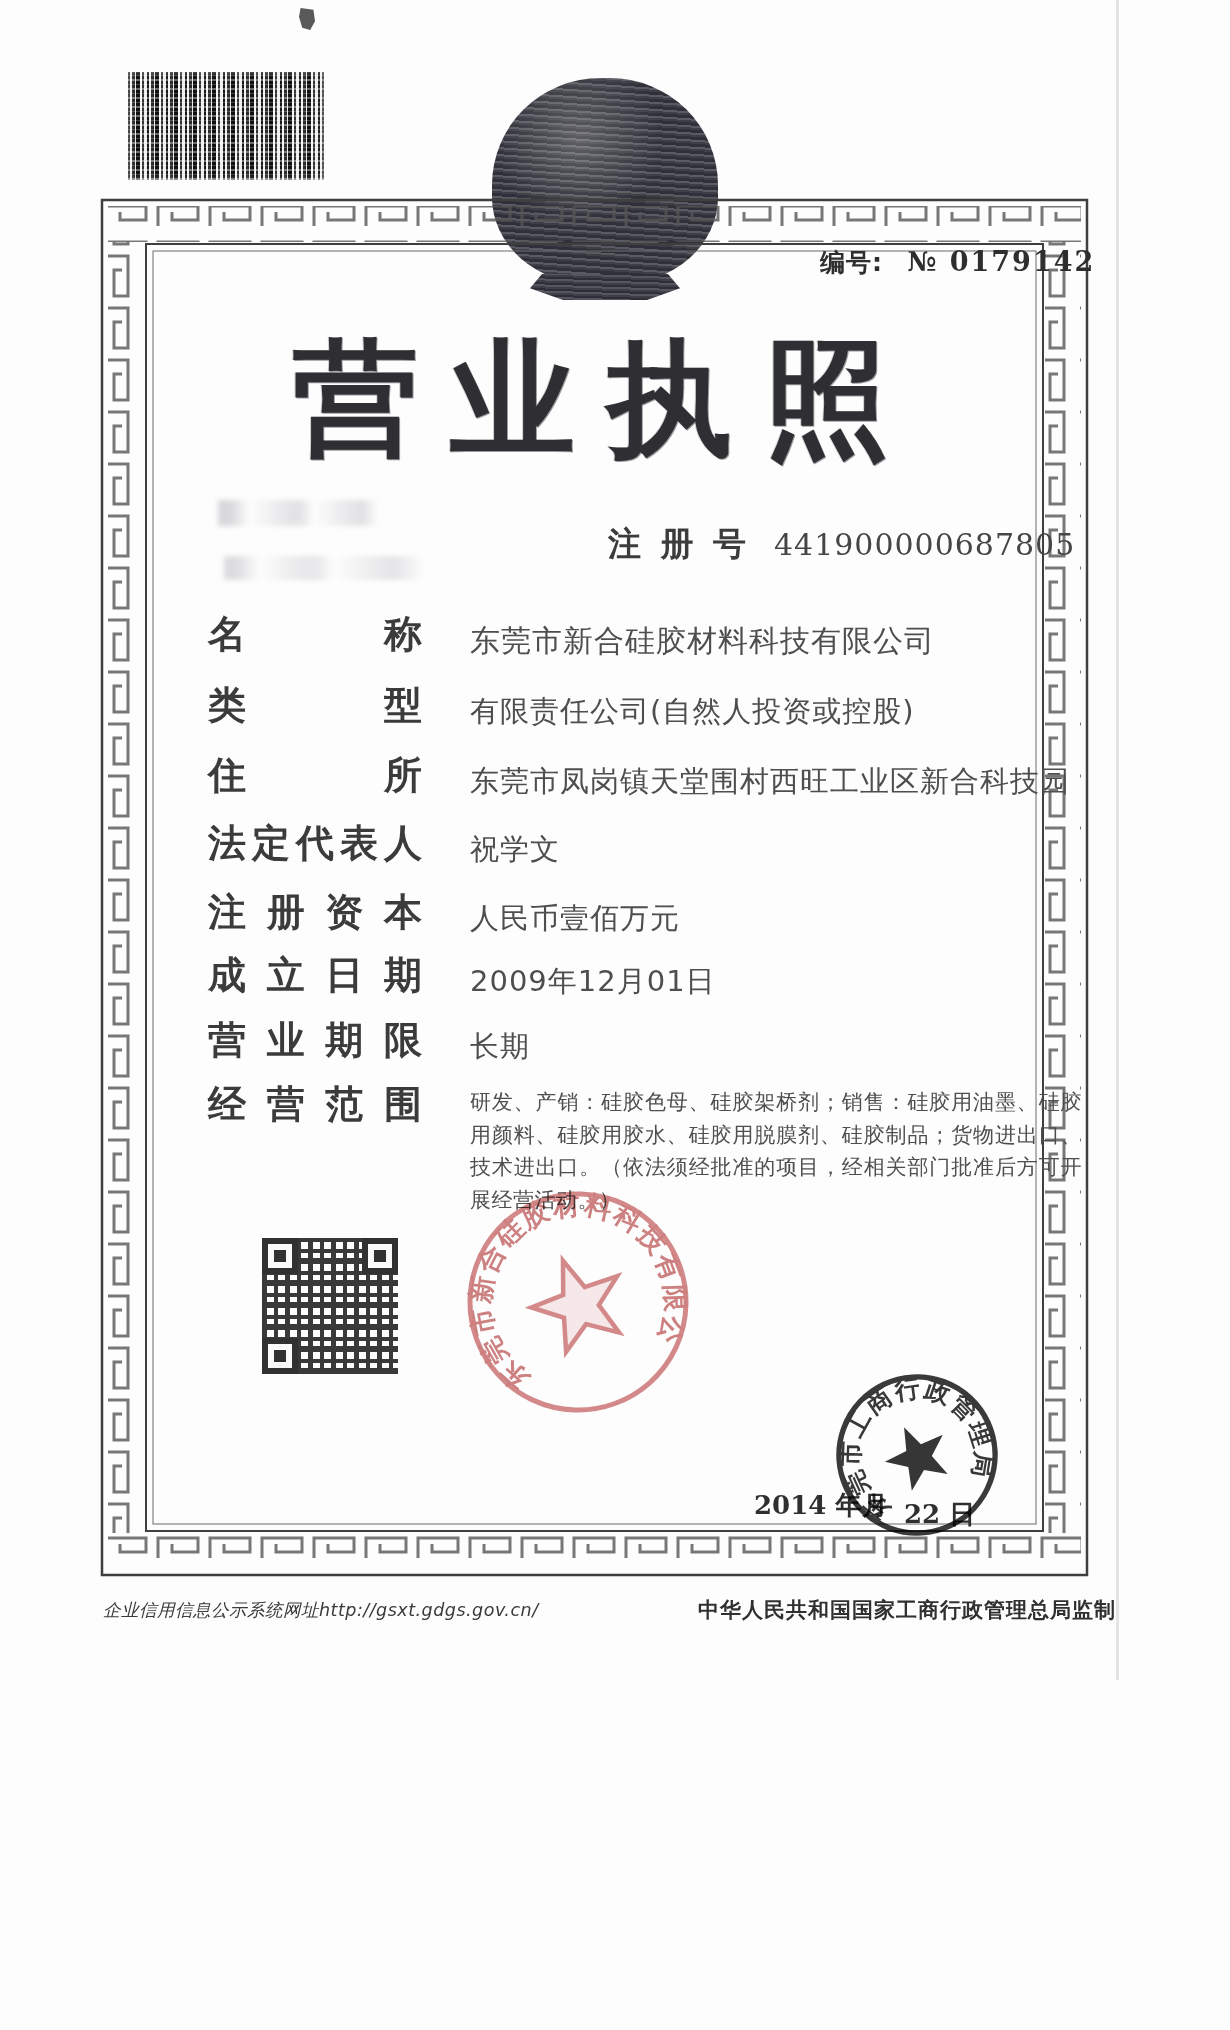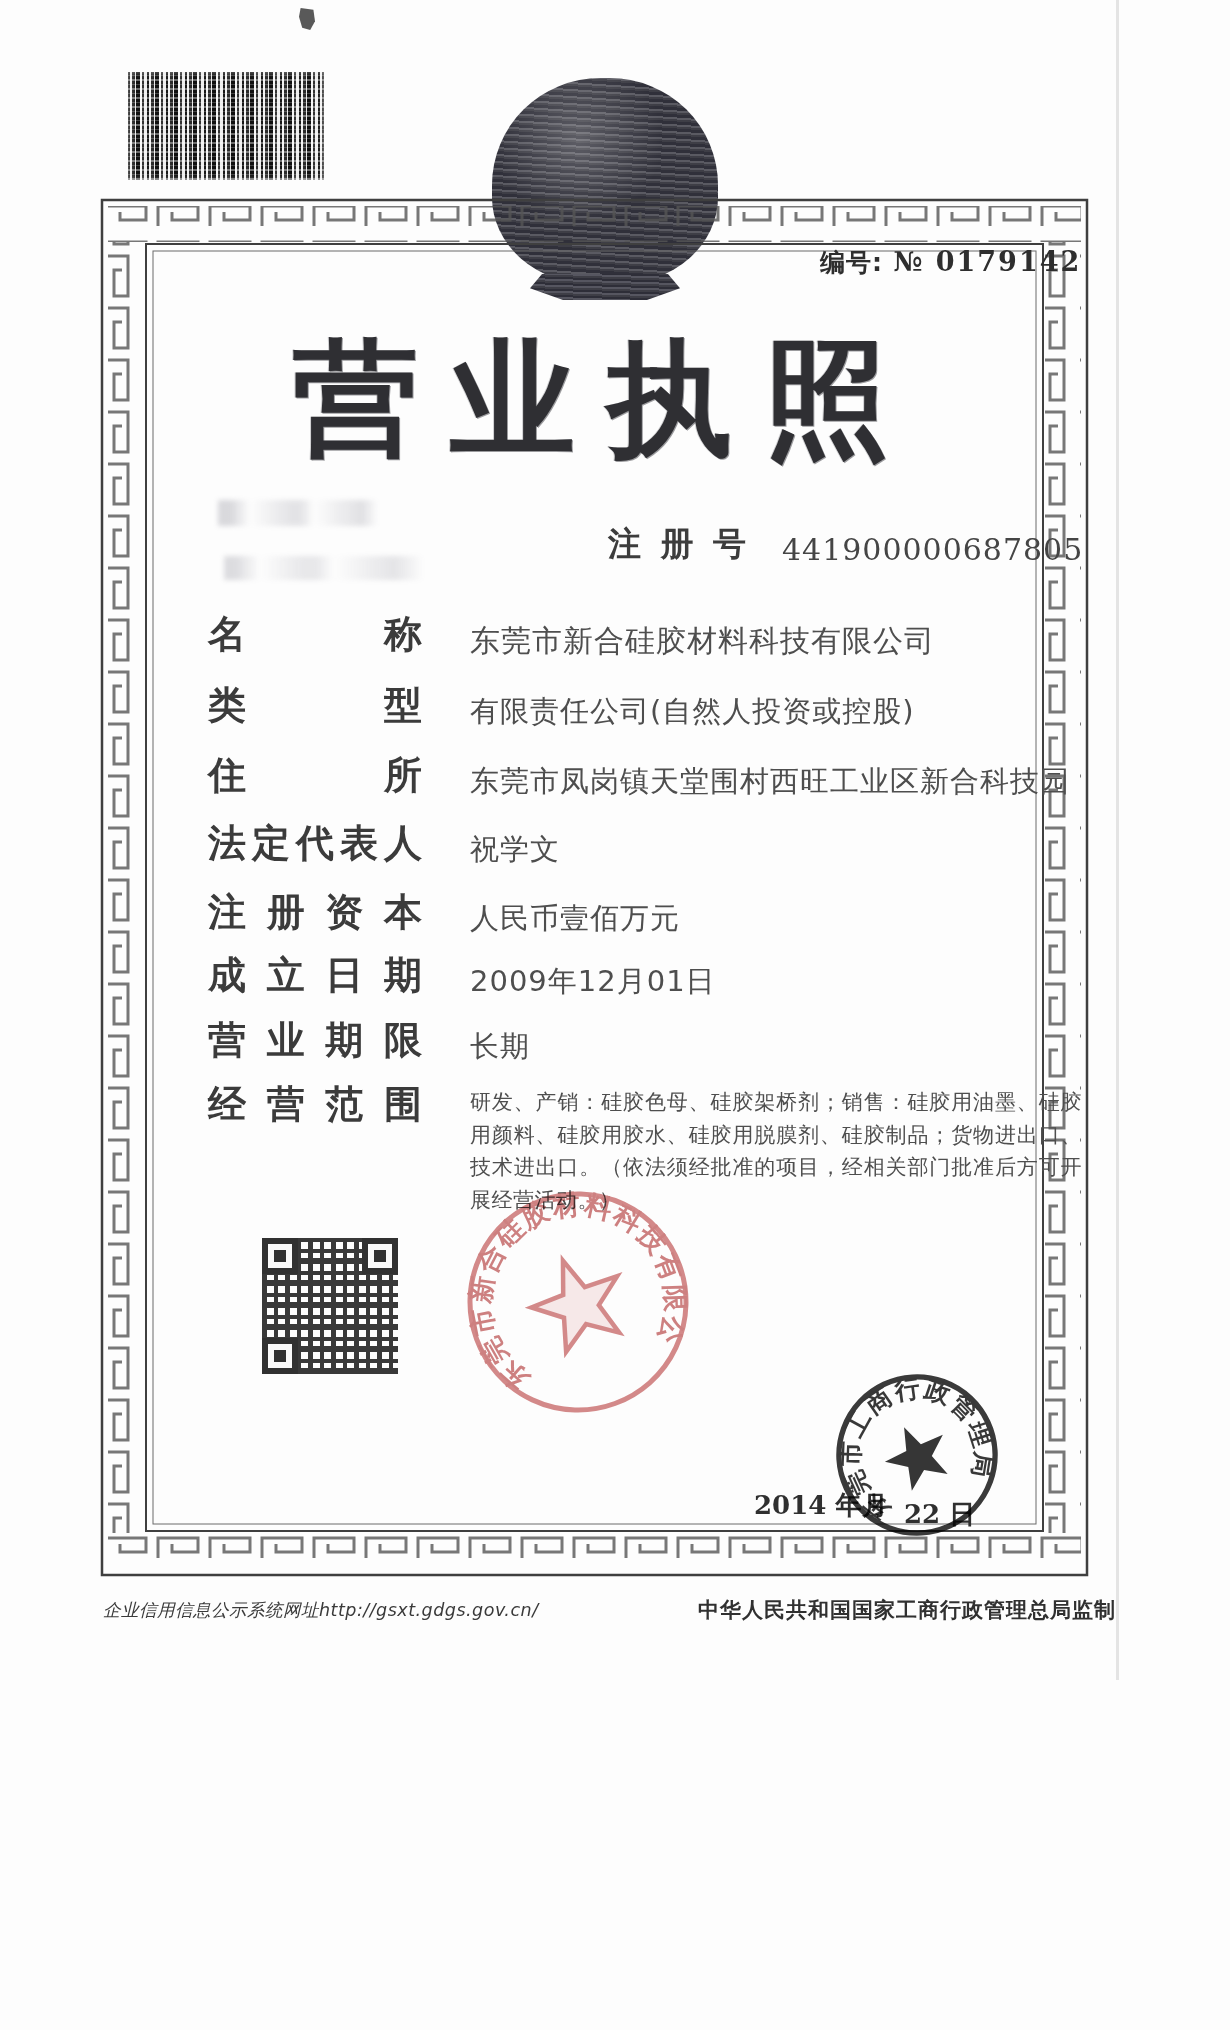--- a/index.html
+++ b/index.html
@@ -29,29 +29,29 @@
       radial-gradient(circle at 38% 30%,rgba(255,255,255,.22),transparent 42%),
       repeating-linear-gradient(4deg,#3e3e46 0 2px,#5a5a62 2px 4px,#30303a 4px 7px),
       repeating-linear-gradient(94deg,rgba(255,255,255,.20) 0 1px,transparent 1px 4px);}
   .emblem::after{content:"";position:absolute;left:38px;bottom:-16px;width:150px;height:26px;
     clip-path:polygon(8% 0,92% 0,100% 55%,78% 100%,22% 100%,0 55%);
     background:repeating-linear-gradient(2deg,#3e3e46 0 2px,#565660 2px 4px,#2e2e38 4px 6px);}
   
   .frame{position:absolute;left:100px;top:198px;}
   
   .serial{position:absolute;left:820px;top:246px;font-size:25px;font-weight:700;color:#2e2e2e;letter-spacing:1px;}
-  .serial .no{font-family:"DejaVu Serif",serif;font-size:27px;margin-left:10px;letter-spacing:2px;}
+  .serial .no{font-family:"DejaVu Serif",serif;font-size:27px;margin-left:24px;letter-spacing:2px;}
   
   .title{position:absolute;left:293px;top:336px;margin:0;font-size:125px;line-height:1;
     font-weight:800;letter-spacing:32px;color:#2f2f33;
     text-shadow:1px 1px 0 rgba(90,90,95,.6),-1px 0 0 rgba(120,120,125,.35);}
   
-  .regno{position:absolute;left:608px;top:522px;display:flex;align-items:flex-end;}
+  .regno{position:absolute;left:608px;top:522px;display:flex;align-items:center;}
   .regno .lbl{font-size:33px;font-weight:600;color:#3c3c3c;letter-spacing:4px;}
-  .regno .val{font-family:"DejaVu Serif",serif;font-size:30px;color:#454545;margin-left:32px;letter-spacing:1px;}
+  .regno .val{font-family:"DejaVu Serif",serif;font-size:30px;color:#454545;margin-left:24px;letter-spacing:1px;}
   
   .frow{position:absolute;left:208px;display:flex;align-items:flex-start;}
   .flabel{width:214px;font-size:38px;font-weight:600;color:#3b3b3b;line-height:1.2;
     text-align:justify;text-align-last:justify;flex:none;}
   .fvalue{margin-left:48px;padding-top:9px;font-size:29px;color:#4e4e4e;letter-spacing:1px;white-space:nowrap;}
   .frow.name .fvalue{font-size:30px;}
   .frow.scope .fvalue{white-space:normal;width:612px;font-size:21px;line-height:1.55;
     padding-top:4px;letter-spacing:.5px;text-align:justify;}
   
   .qr{position:absolute;left:262px;top:1238px;width:136px;height:136px;opacity:.88;

